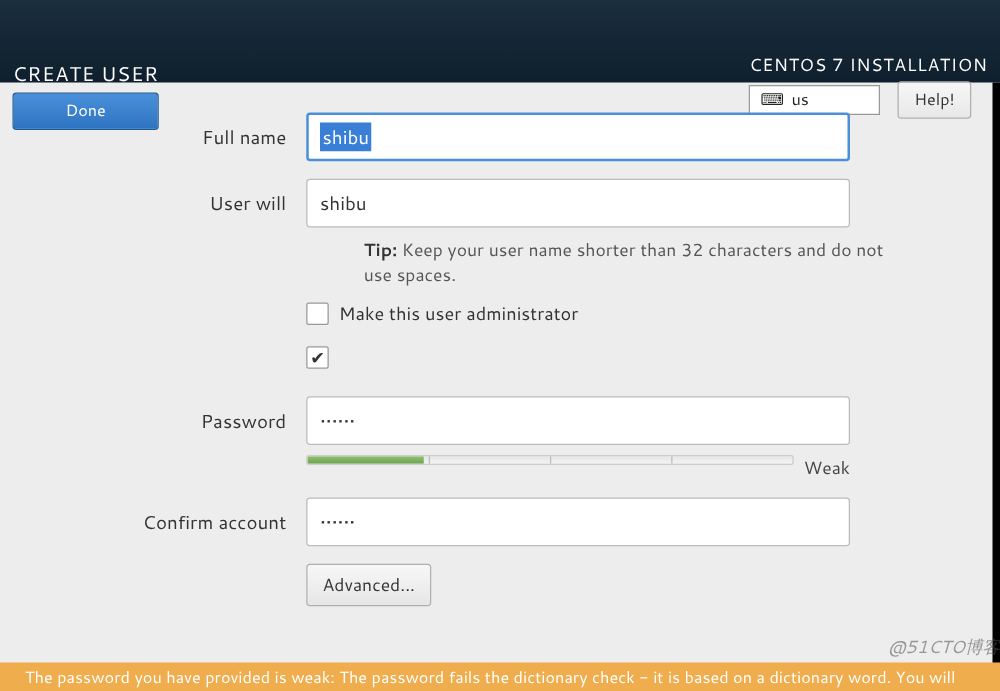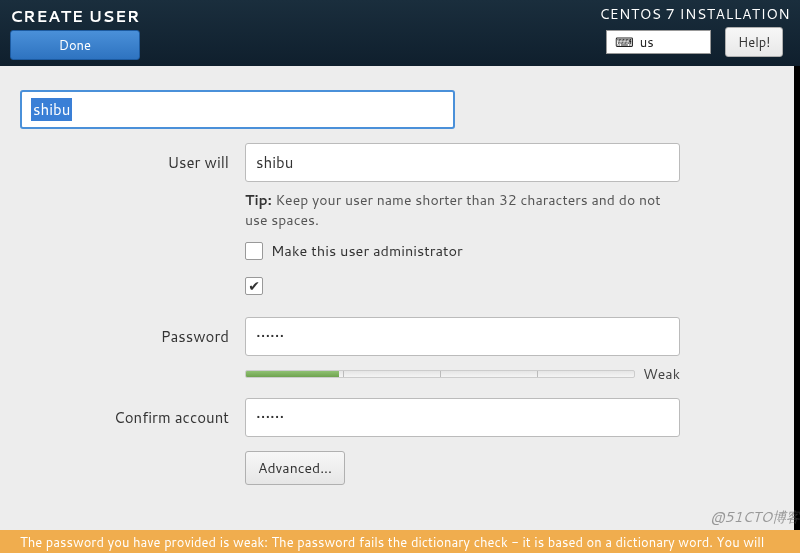--- a/index.html
+++ b/index.html
@@ -8,22 +8,22 @@
     .header {
       background: linear-gradient(to bottom, #1a2e3d 0%, #0f1f2d 100%);
       height: 66px;
       display: flex;
       justify-content: space-between;
       align-items: flex-start;
       padding: 4px 10px 0 10px;
       color: #fff;
     }
     .header-left { display: flex; flex-direction: column; gap: 3px; }
-    .header-right { display: flex; flex-direction: column; align-items: center; gap: 3px; }
-    .header-title { font-size: 16px; font-weight: 700; letter-spacing: 0.5px; }
+    .header-right { display: flex; flex-direction: column; align-items: flex-start; gap: 3px; margin-top: 38px; }
+    .header-title { font-size: 16px; font-weight: 400; letter-spacing: 0.5px; margin-top: 44px; }
     .header-subtitle { font-size: 14px; font-weight: 400; letter-spacing: 0.5px; }
     .header-row { display: flex; gap: 14px; align-items: center; }
     
     .done-btn {
       background: linear-gradient(to bottom, #4a90d9, #2e73c0);
       border: 1px solid #1c5aa0;
       color: #fff;
       padding: 5px 12px;
       border-radius: 3px;
       font-size: 13px;
@@ -84,41 +84,42 @@
     }
     .selected-text {
       background: #3a7fd6;
       color: #fff;
       padding: 1px 2px;
     }
     
     .tip-row {
       display: flex;
       margin-bottom: 10px;
+      gap: 46px;
     }
     .tip-text { font-size: 14px; color: #555; }
     .tip-bold { font-weight: bold; color: #333; }
     
     .chk-row { display: flex; align-items: center; margin-bottom: 8px; }
     .chk {
       width: 18px; height: 18px;
       border: 1px solid #999;
       border-radius: 2px;
       background: #fff;
       margin-right: 8px;
       display: inline-flex;
       align-items: center;
       justify-content: center;
       font-size: 14px;
       color: #333;
     }
     .chk.checked::after { content: "✔"; }
     .chk-label { font-size: 14.5px; color: #333; }
     
-    .strength-wrap { display: flex; align-items: center; width: 435px; gap: 8px; }
+    .strength-wrap { display: flex; width: 435px; gap: 8px; }
     .strength-bar {
       flex: 1;
       height: 8px;
       background: linear-gradient(to bottom, #e5e5e5, #f4f4f4);
       border: 1px solid #ccc;
       border-radius: 2px;
       position: relative;
       overflow: hidden;
     }
     .strength-fill {
@@ -182,20 +183,21 @@
         <span>us</span>
       </div>
       <button class="help-btn">Help!</button>
     </div>
   </div>
 </div>
 
 <div class="form-area">
 
   <div class="form-row">
+    <div class="form-label">Full name</div>
     <div class="form-ctl">
       <div class="txt-input focused">
         <span class="selected-text">shibu</span>
       </div>
     </div>
   </div>
 
   <div class="form-row tight">
     <div class="form-label">User will</div>
     <div class="form-ctl">

